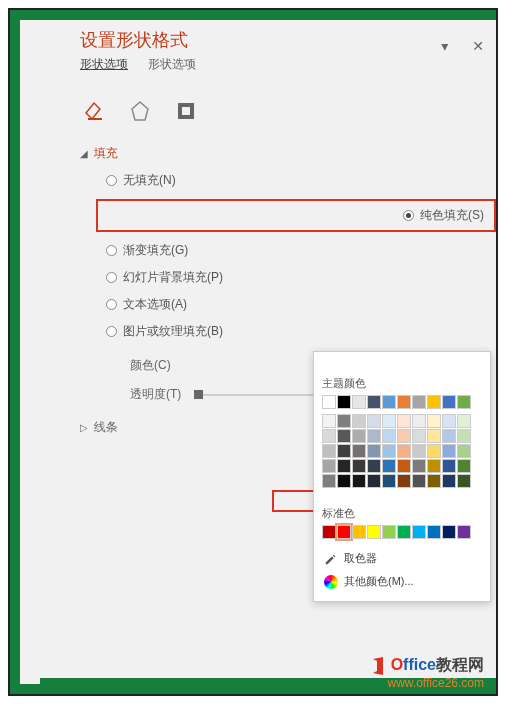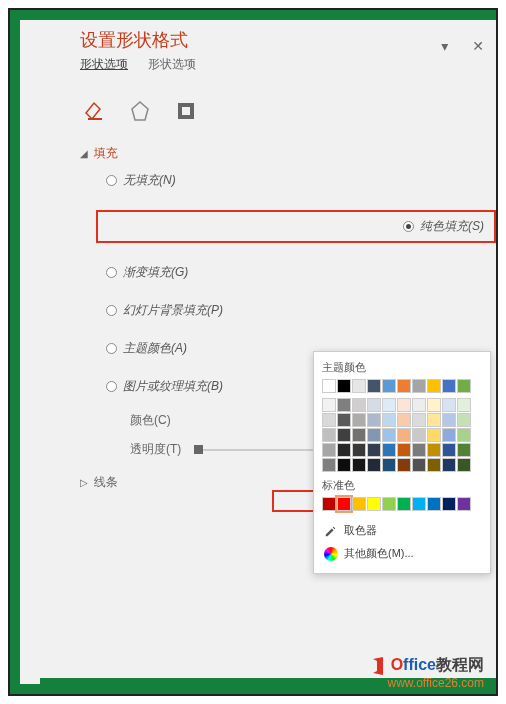--- a/index.html
+++ b/index.html
@@ -12,35 +12,35 @@
     .panel-controls span { cursor: pointer; font-size: 14px; }
     .tabs { display: flex; gap: 20px; padding: 4px 0 10px 60px; font-size: 12px; color: #666; border-bottom: none; }
     .tab { cursor: pointer; padding-bottom: 6px; }
     .tab.active { color: #444; text-decoration: underline; }
     .icon-row { display: flex; gap: 18px; padding: 8px 0 14px 60px; }
     .icon-btn { width: 28px; height: 28px; display: flex; align-items: center; justify-content: center; cursor: pointer; }
     .icon-btn svg { width: 24px; height: 24px; }
     .section-header { display: flex; align-items: center; padding: 6px 0 6px 60px; font-size: 12px; color: #c43e1c; cursor: pointer; gap: 6px; }
     .section-header.line { color: #666; padding-top: 16px; }
     .arrow { font-size: 10px; color: #666; }
-    .fill-options { padding: 4px 0 4px 86px; display: flex; flex-direction: column; gap: 21px; font-style: italic; }
+    .fill-options { padding: 4px 0 4px 86px; display: flex; flex-direction: column; gap: 10px; }
     .radio-item { display: flex; align-items: center; gap: 6px; font-size: 12px; color: #555; cursor: pointer; }
     .radio { width: 11px; height: 11px; border: 1px solid #888; border-radius: 50%; background: #fff; display: flex; align-items: center; justify-content: center; }
     .radio.selected::after { content: ""; width: 5px; height: 5px; border-radius: 50%; background: #444; }
     .highlight-box { border: 2px solid #e03020; padding: 6px 10px; margin-left: -10px; display: inline-flex; justify-content: flex-end; }
     .control-row { display: flex; align-items: center; padding: 10px 28px 0 110px; font-size: 12px; color: #666; gap: 12px; }
     .control-row .label { min-width: 52px; }
     .color-btn { width: 42px; height: 22px; border: 1px solid #e9a98c; background: #fbe5d6; margin-left: auto; display: flex; align-items: center; justify-content: center; gap: 2px; cursor: pointer; }
     .bucket-mini { width: 14px; height: 14px; }
     .caret { font-size: 9px; color: #555; }
     .slider-track { flex: 1; height: 2px; background: #ccc; position: relative; }
     .slider-thumb { position: absolute; left: 0; top: -4px; width: 9px; height: 9px; background: #666; }
     
     .color-popup { position: absolute; right: 5px; top: 331px; width: 178px; background: #fff; border: 1px solid #ccc; box-shadow: 0 2px 8px rgba(0,0,0,0.2); padding: 6px 8px 8px 8px; z-index: 10; }
-    .popup-label { font-size: 11px; color: #555; margin: 2px 0 4px 0; }
+    .popup-label { font-size: 11px; color: #555; margin: 18px 0 4px 0; }
     .swatch-grid { display: flex; flex-direction: column; gap: 1px; margin-bottom: 6px; }
     .swatch-row { display: flex; gap: 1px; }
     .swatch { width: 14px; height: 14px; border: 1px solid #ccc; cursor: pointer; }
     .std-row { display: flex; gap: 1px; margin-top: 2px; margin-bottom: 8px; }
     .std-sw { width: 14px; height: 14px; border: 1px solid #ccc; cursor: pointer; }
     .std-highlight { position: absolute; border: 2px solid #e03020; }
     .popup-link { display: flex; align-items: center; gap: 6px; font-size: 11px; color: #444; padding: 4px 2px; cursor: pointer; }
     .wheel { width: 14px; height: 14px; border-radius: 50%; background: conic-gradient(red,orange,yellow,lime,cyan,blue,magenta,red); }
     .eyedrop { width: 14px; height: 14px; }
     
@@ -113,21 +113,21 @@
       <div class="radio-item">
         <span class="radio"></span>
         <span>渐变填充(G)</span>
       </div>
       <div class="radio-item">
         <span class="radio"></span>
         <span>幻灯片背景填充(P)</span>
       </div>
       <div class="radio-item">
         <span class="radio"></span>
-        <span>主题颜色(A)</span>
+        <span>文本选项(A)</span>
       </div>
       <div class="radio-item">
         <span class="radio"></span>
         <span>图片或纹理填充(B)</span>
       </div>
     </div>
 
     <div class="control-row">
       <span class="label">颜色(C)</span>
       <div class="color-btn">

